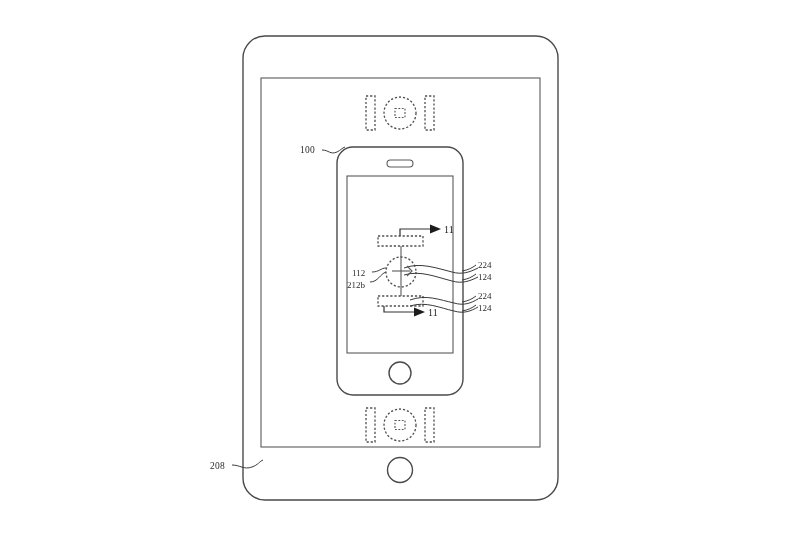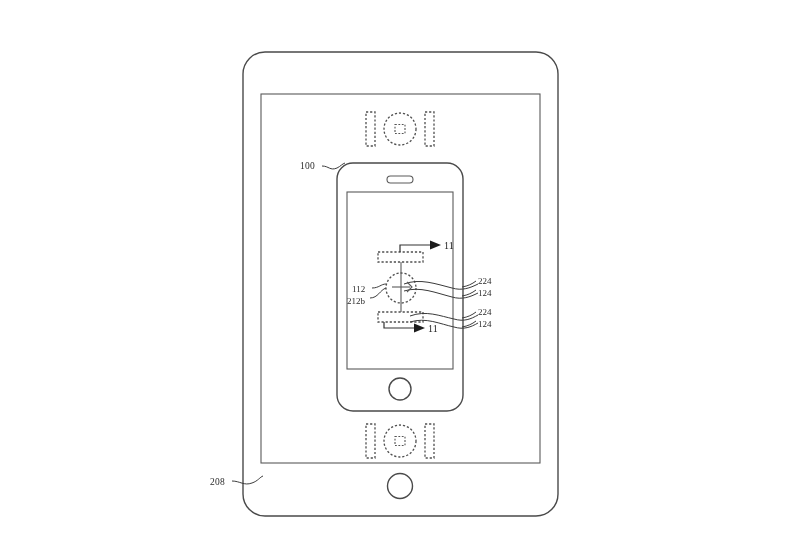--- a/index.html
+++ b/index.html
@@ -11,21 +11,20 @@
     width: 800px;
     height: 533px;
     overflow: hidden;
     font-family: "Liberation Serif", serif;
   }
   #figure-root {
     position: relative;
     width: 800px;
     height: 397px;
     background: #ffffff;
-    margin-top: 16px;
   }
   #figure-svg {
     position: absolute;
     left: 0;
     top: 0;
     width: 800px;
     height: 533px;
   }
   .ref-text {
     font-family: "Liberation Serif", serif;

